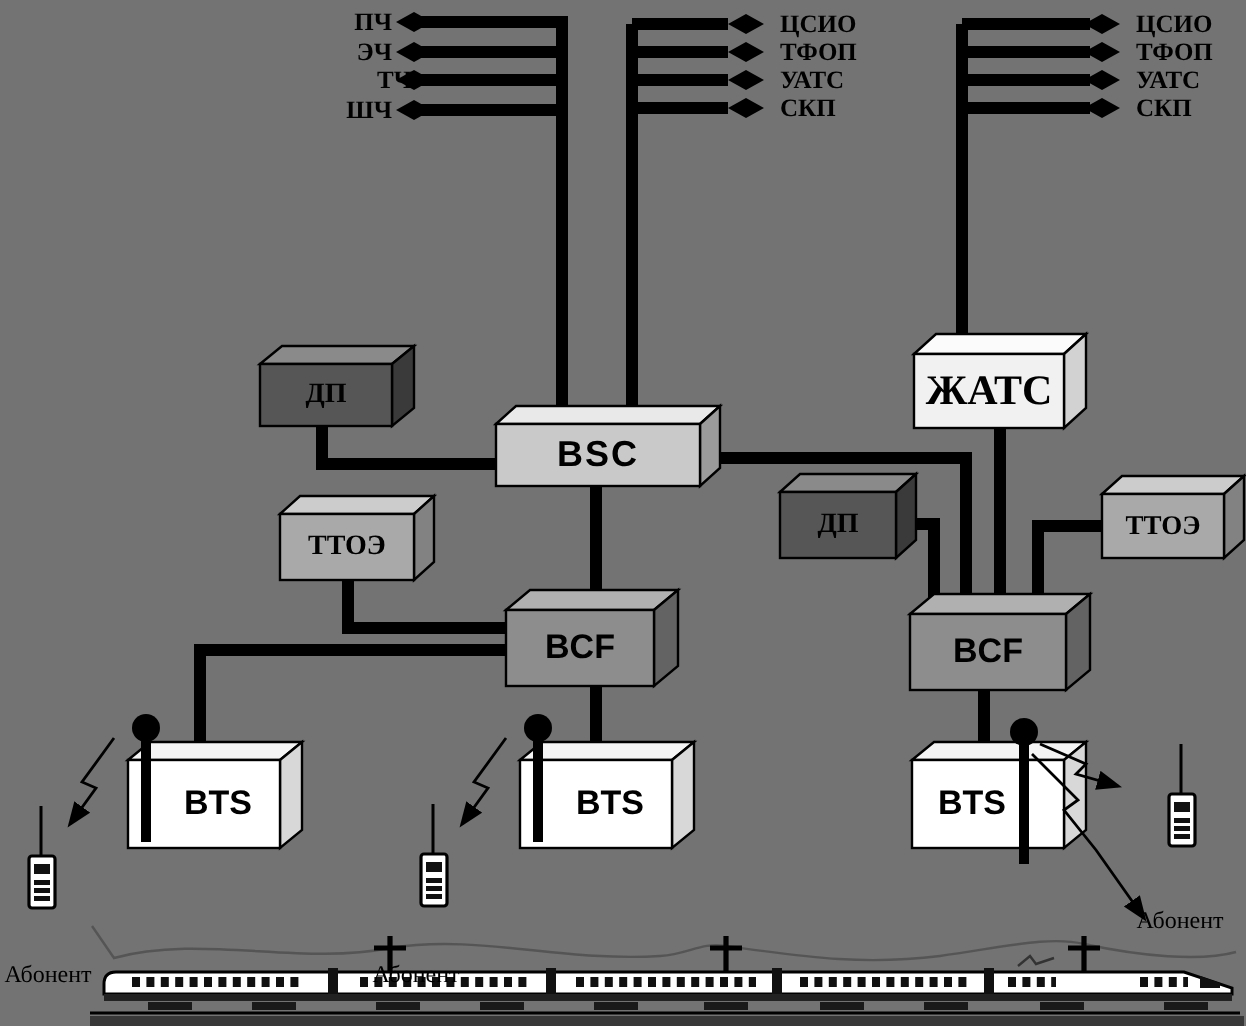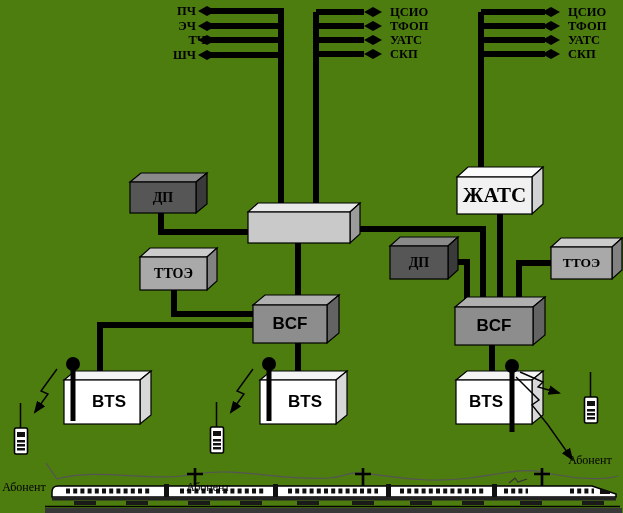--- a/index.html
+++ b/index.html
@@ -1,16 +1,16 @@
 <!DOCTYPE html>
 <html><head>
 <meta charset="utf-8">
 <style>
   html,body{margin:0;padding:0;background:#fff;}
-  #stage{position:relative;width:623px;height:513px;background:#4d7c0f;overflow:hidden;
+  #stage{position:relative;width:623px;height:513px;background:#737373;overflow:hidden;
          font-family:"Liberation Serif",serif;}
   #diagram-svg{position:absolute;left:0;top:0;}
   .lbl{position:absolute;color:#000;display:flex;align-items:center;justify-content:center;
        white-space:nowrap;pointer-events:none;}
   .serifb{font-family:"Liberation Serif",serif;font-weight:700;}
   .sansb{font-family:"Liberation Sans",sans-serif;font-weight:700;}
   .glabel{font:700 12.5px "Liberation Serif",serif;height:16px;}
   .g-right{justify-content:flex-end;}
   .g-left{justify-content:flex-start;}
   .sub{font:400 12px "Liberation Serif",serif;height:14px;margin-top:23px;}
@@ -213,20 +213,21 @@
 <div class="lbl glabel g-left" style="left:390px;top:18px;width:60px;">ТФОП</div>
 <div class="lbl glabel g-left" style="left:390px;top:32px;width:60px;">УАТС</div>
 <div class="lbl glabel g-left" style="left:390px;top:46px;width:60px;">СКП</div>
 
 <div class="lbl glabel g-left" style="left:568px;top:4px;width:55px;">ЦСИО</div>
 <div class="lbl glabel g-left" style="left:568px;top:18px;width:55px;">ТФОП</div>
 <div class="lbl glabel g-left" style="left:568px;top:32px;width:55px;">УАТС</div>
 <div class="lbl glabel g-left" style="left:568px;top:46px;width:55px;">СКП</div>
 
 <div class="lbl serifb" style="left:130px;top:182px;width:66px;height:31px;font-size:14px;">ДП</div>
+<div class="lbl sansb" style="left:248px;top:212px;width:102px;height:31px;font-size:18px;letter-spacing:1px;">BSC</div>
 <div class="lbl serifb" style="left:140px;top:257px;width:67px;height:33px;font-size:14px;">ТТОЭ</div>
 <div class="lbl serifb" style="left:457px;top:177px;width:75px;height:37px;font-size:21px;">ЖАТС</div>
 <div class="lbl serifb" style="left:390px;top:246px;width:58px;height:33px;font-size:14px;">ДП</div>
 <div class="lbl serifb" style="left:551px;top:247px;width:61px;height:32px;font-size:13.5px;">ТТОЭ</div>
 <div class="lbl sansb" style="left:253px;top:305px;width:74px;height:38px;font-size:17px;">BCF</div>
 <div class="lbl sansb" style="left:455px;top:307px;width:78px;height:38px;font-size:17px;">BCF</div>
 <div class="lbl sansb" style="left:78px;top:380px;width:62px;height:44px;font-size:17px;">BTS</div>
 <div class="lbl sansb" style="left:274px;top:380px;width:62px;height:44px;font-size:17px;">BTS</div>
 <div class="lbl sansb" style="left:458px;top:380px;width:56px;height:44px;font-size:17px;">BTS</div>
 

